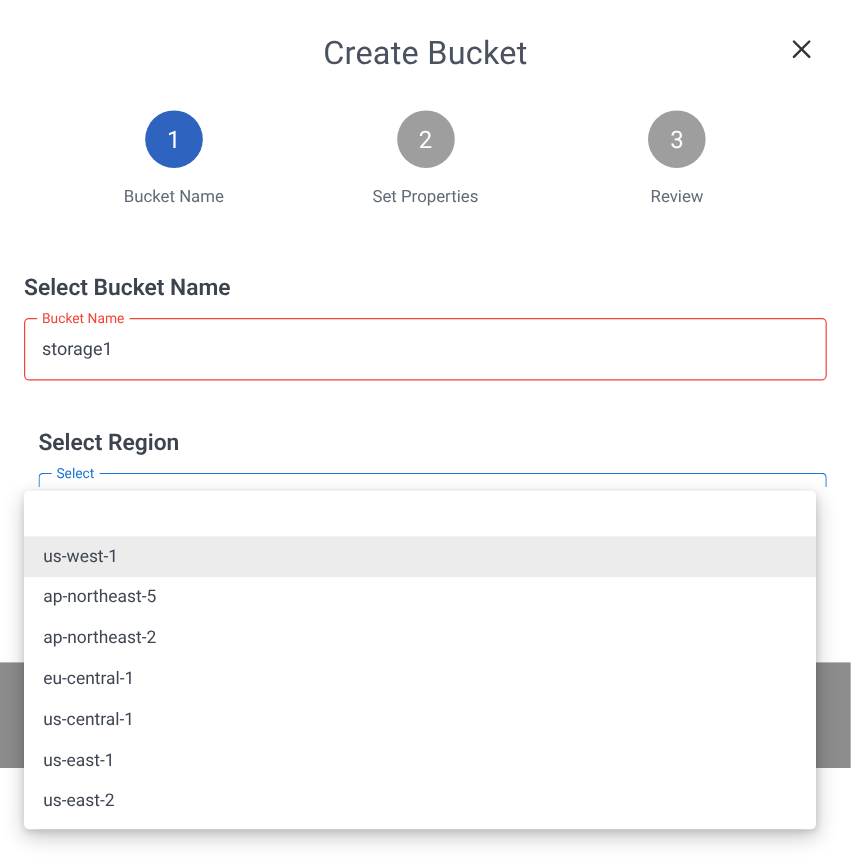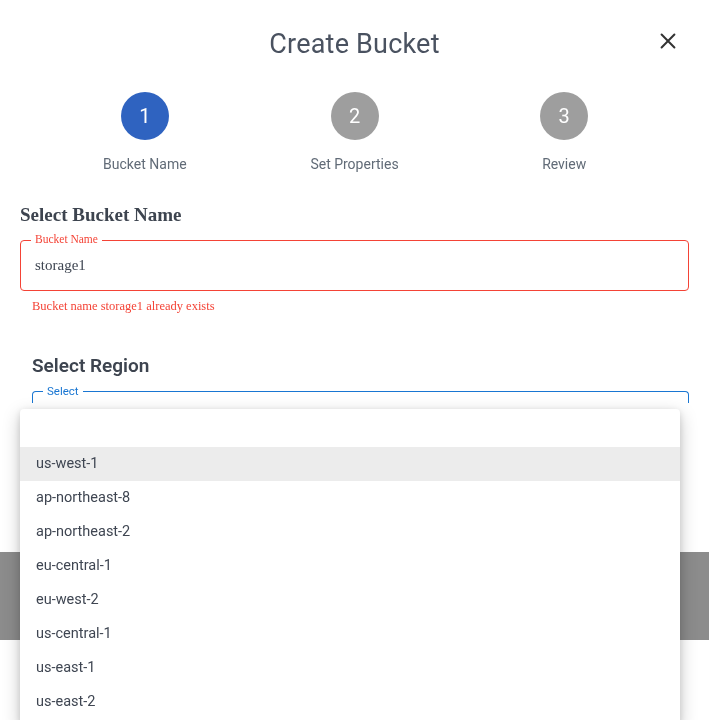--- a/index.html
+++ b/index.html
@@ -8,21 +8,21 @@
   .backdrop { position: absolute; left: 0; right: 0; bottom: 0; height: 88px; background: rgba(0,0,0,0.45); }
   .title-row { position: relative; padding-top: 28px; }
   .title { text-align: center; font-size: 27px; font-weight: 400; color: #4a5260; letter-spacing: 0.2px; }
   .close { position: absolute; right: 30px; top: 30px; cursor: pointer; color: #333; }
   .close svg { width: 22px; height: 22px; display: block; }
   .stepper { display: flex; justify-content: space-around; align-items: flex-start; margin: 32px 40px 0 40px; }
   .step { flex: 1; display: flex; flex-direction: column; align-items: center; gap: 16px; }
   .circle { width: 48px; height: 48px; border-radius: 50%; background: #9e9e9e; color: #fff; display: flex; align-items: center; justify-content: center; font-size: 20px; font-weight: 400; }
   .circle.active { background: #2f63c0; }
   .step-label { font-size: 14px; color: #616b77; }
-  .section { margin: 32px 20px 0 20px; font-family: Liberation Serif, serif; }
+  .section { margin: 56px 20px 0 20px; }
   .section-title { font-size: 19px; font-weight: 600; color: #3d444f; margin-bottom: 14px; }
   .field-wrap { position: relative; border: 1px solid #f44336; border-radius: 4px; padding: 0; }
   .float-label { position: absolute; top: -8px; left: 10px; background: #fff; padding: 0 4px; font-size: 11.5px; color: #f44336; }
   .float-label.blue { color: #1976d2; }
   .text-input { width: 100%; border: none; outline: none; padding: 16px 14px; font-size: 15px; color: #3f4652; background: transparent; font-family: inherit; }
   .error-msg { color: #f44336; font-size: 12.5px; margin: 8px 4px 0 12px; }
   .section2 { margin: 40px 20px 0 32px; }
   .dropdown { position: absolute; left: 20px; width: 660px; top: 409px; background: #fff; border-radius: 4px; box-shadow: 0 6px 18px rgba(0,0,0,0.22), 0 2px 6px rgba(0,0,0,0.12); z-index: 10; padding: 6px 0; overflow: hidden; }
   .option { padding: 8px 16px; font-size: 14.5px; color: #3f4652; cursor: pointer; line-height: 18px; }
   .option.highlighted { background: #ececec; margin-top: 32px; }
@@ -57,33 +57,31 @@
         <div class="step-label">Review</div>
       </div>
     </div>
 
   <div class="section">
     <div class="section-title">Select Bucket Name</div>
     <div class="field-wrap">
       <span class="float-label">Bucket Name</span>
       <input class="text-input" value="storage1" style="">
     </div>
-    <div class="error-msg">Bucket name storage1 already exists</div>
   </div>
 
   <div class="section2">
     <div class="section-title">Select Region</div>
     <div class="region-field">
       <span class="float-label blue">Select</span>
     </div>
   </div>
 
   <div class="dropdown">
       <div class="option highlighted">us-west-1</div>
-      <div class="option">ap-northeast-8</div>
+      <div class="option">ap-northeast-5</div>
       <div class="option">ap-northeast-2</div>
       <div class="option">eu-central-1</div>
-      <div class="option">eu-west-2</div>
       <div class="option">us-central-1</div>
       <div class="option">us-east-1</div>
       <div class="option">us-east-2</div>
     </div>
 </div>
 
 </body></html>

